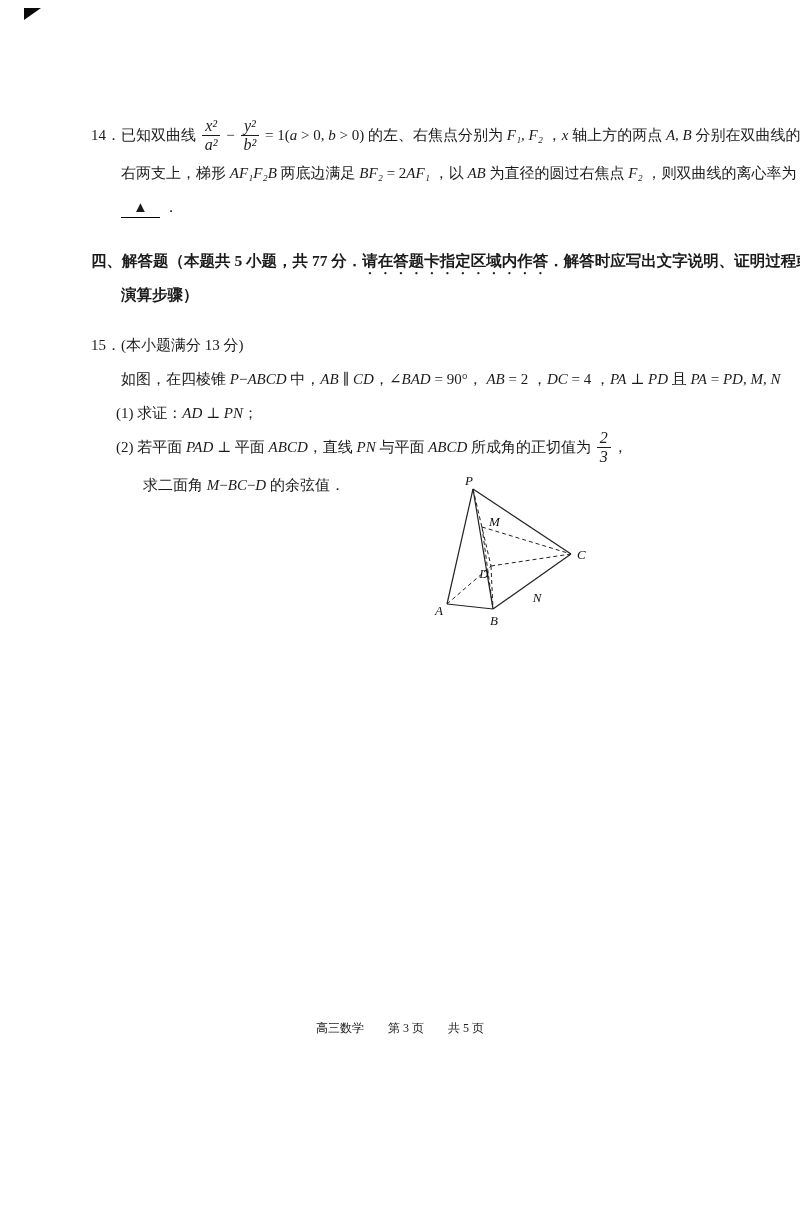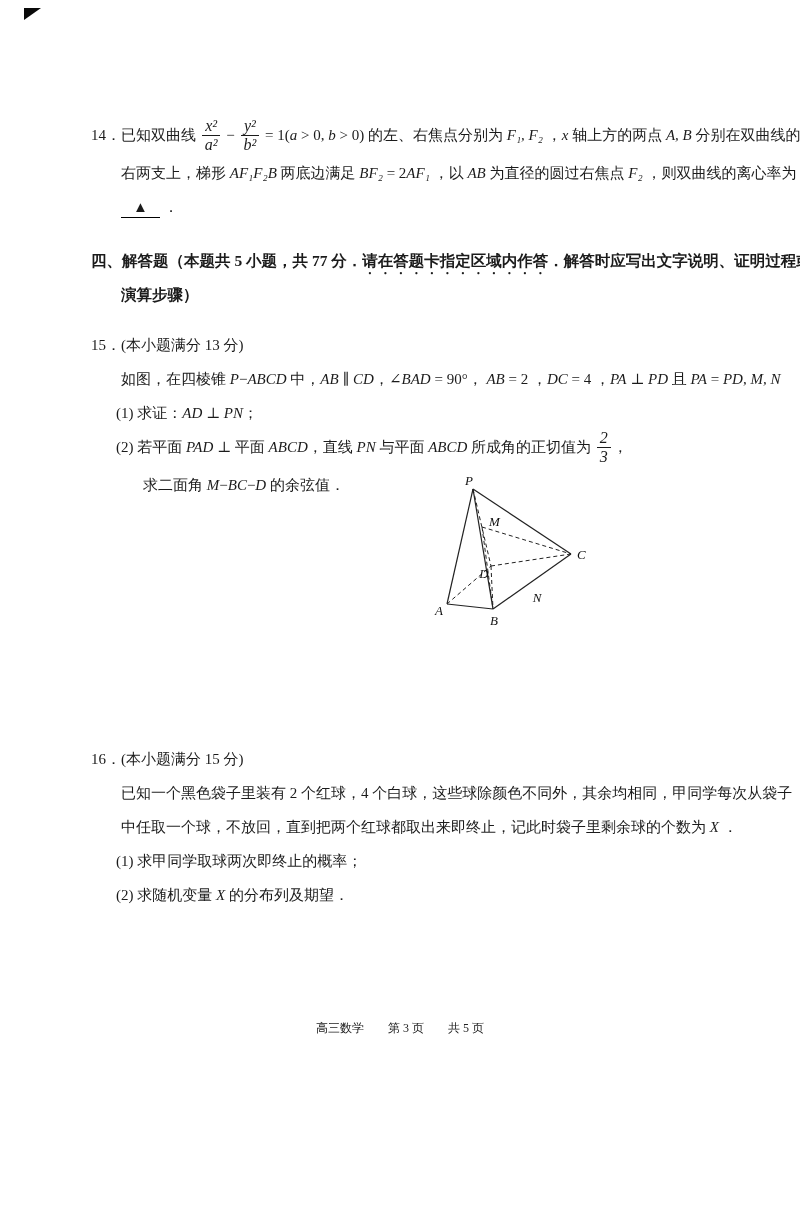--- a/index.html
+++ b/index.html
@@ -114,25 +114,18 @@
         <text x="44" y="11" text-anchor="middle">P</text>
         <text x="64" y="52" text-anchor="start">M</text>
         <text x="152" y="85" text-anchor="start">C</text>
         <text x="59" y="104" text-anchor="middle">D</text>
         <text x="14" y="141" text-anchor="middle">A</text>
         <text x="69" y="151" text-anchor="middle">B</text>
         <text x="112" y="128" text-anchor="middle">N</text>
       </svg>
     </div>
 
-    <div id="q16" class="block">
-        <div class="tline">16．(本小题满分 15 分)</div>
-        <div class="tline" style="padding-left: 30px;">已知一个黑色袋子里装有 2 个红球，4 个白球，这些球除颜色不同外，其余均相同，甲同学每次从袋子</div>
-        <div class="tline" style="padding-left: 30px;">中任取一个球，不放回，直到把两个红球都取出来即终止，记此时袋子里剩余球的个数为 <span class="mi">X</span> ．</div>
-        <div class="tline" style="padding-left: 25px;">(1) 求甲同学取球两次即终止的概率；</div>
-        <div class="tline" style="padding-left: 25px;">(2) 求随机变量 <span class="mi">X</span> 的分布列及期望．</div>
-      </div>
 
   </div>
 
   <div class="footer">高三数学　　第 3 页　　共 5 页</div>
 
 </div>
 
 </body></html>

